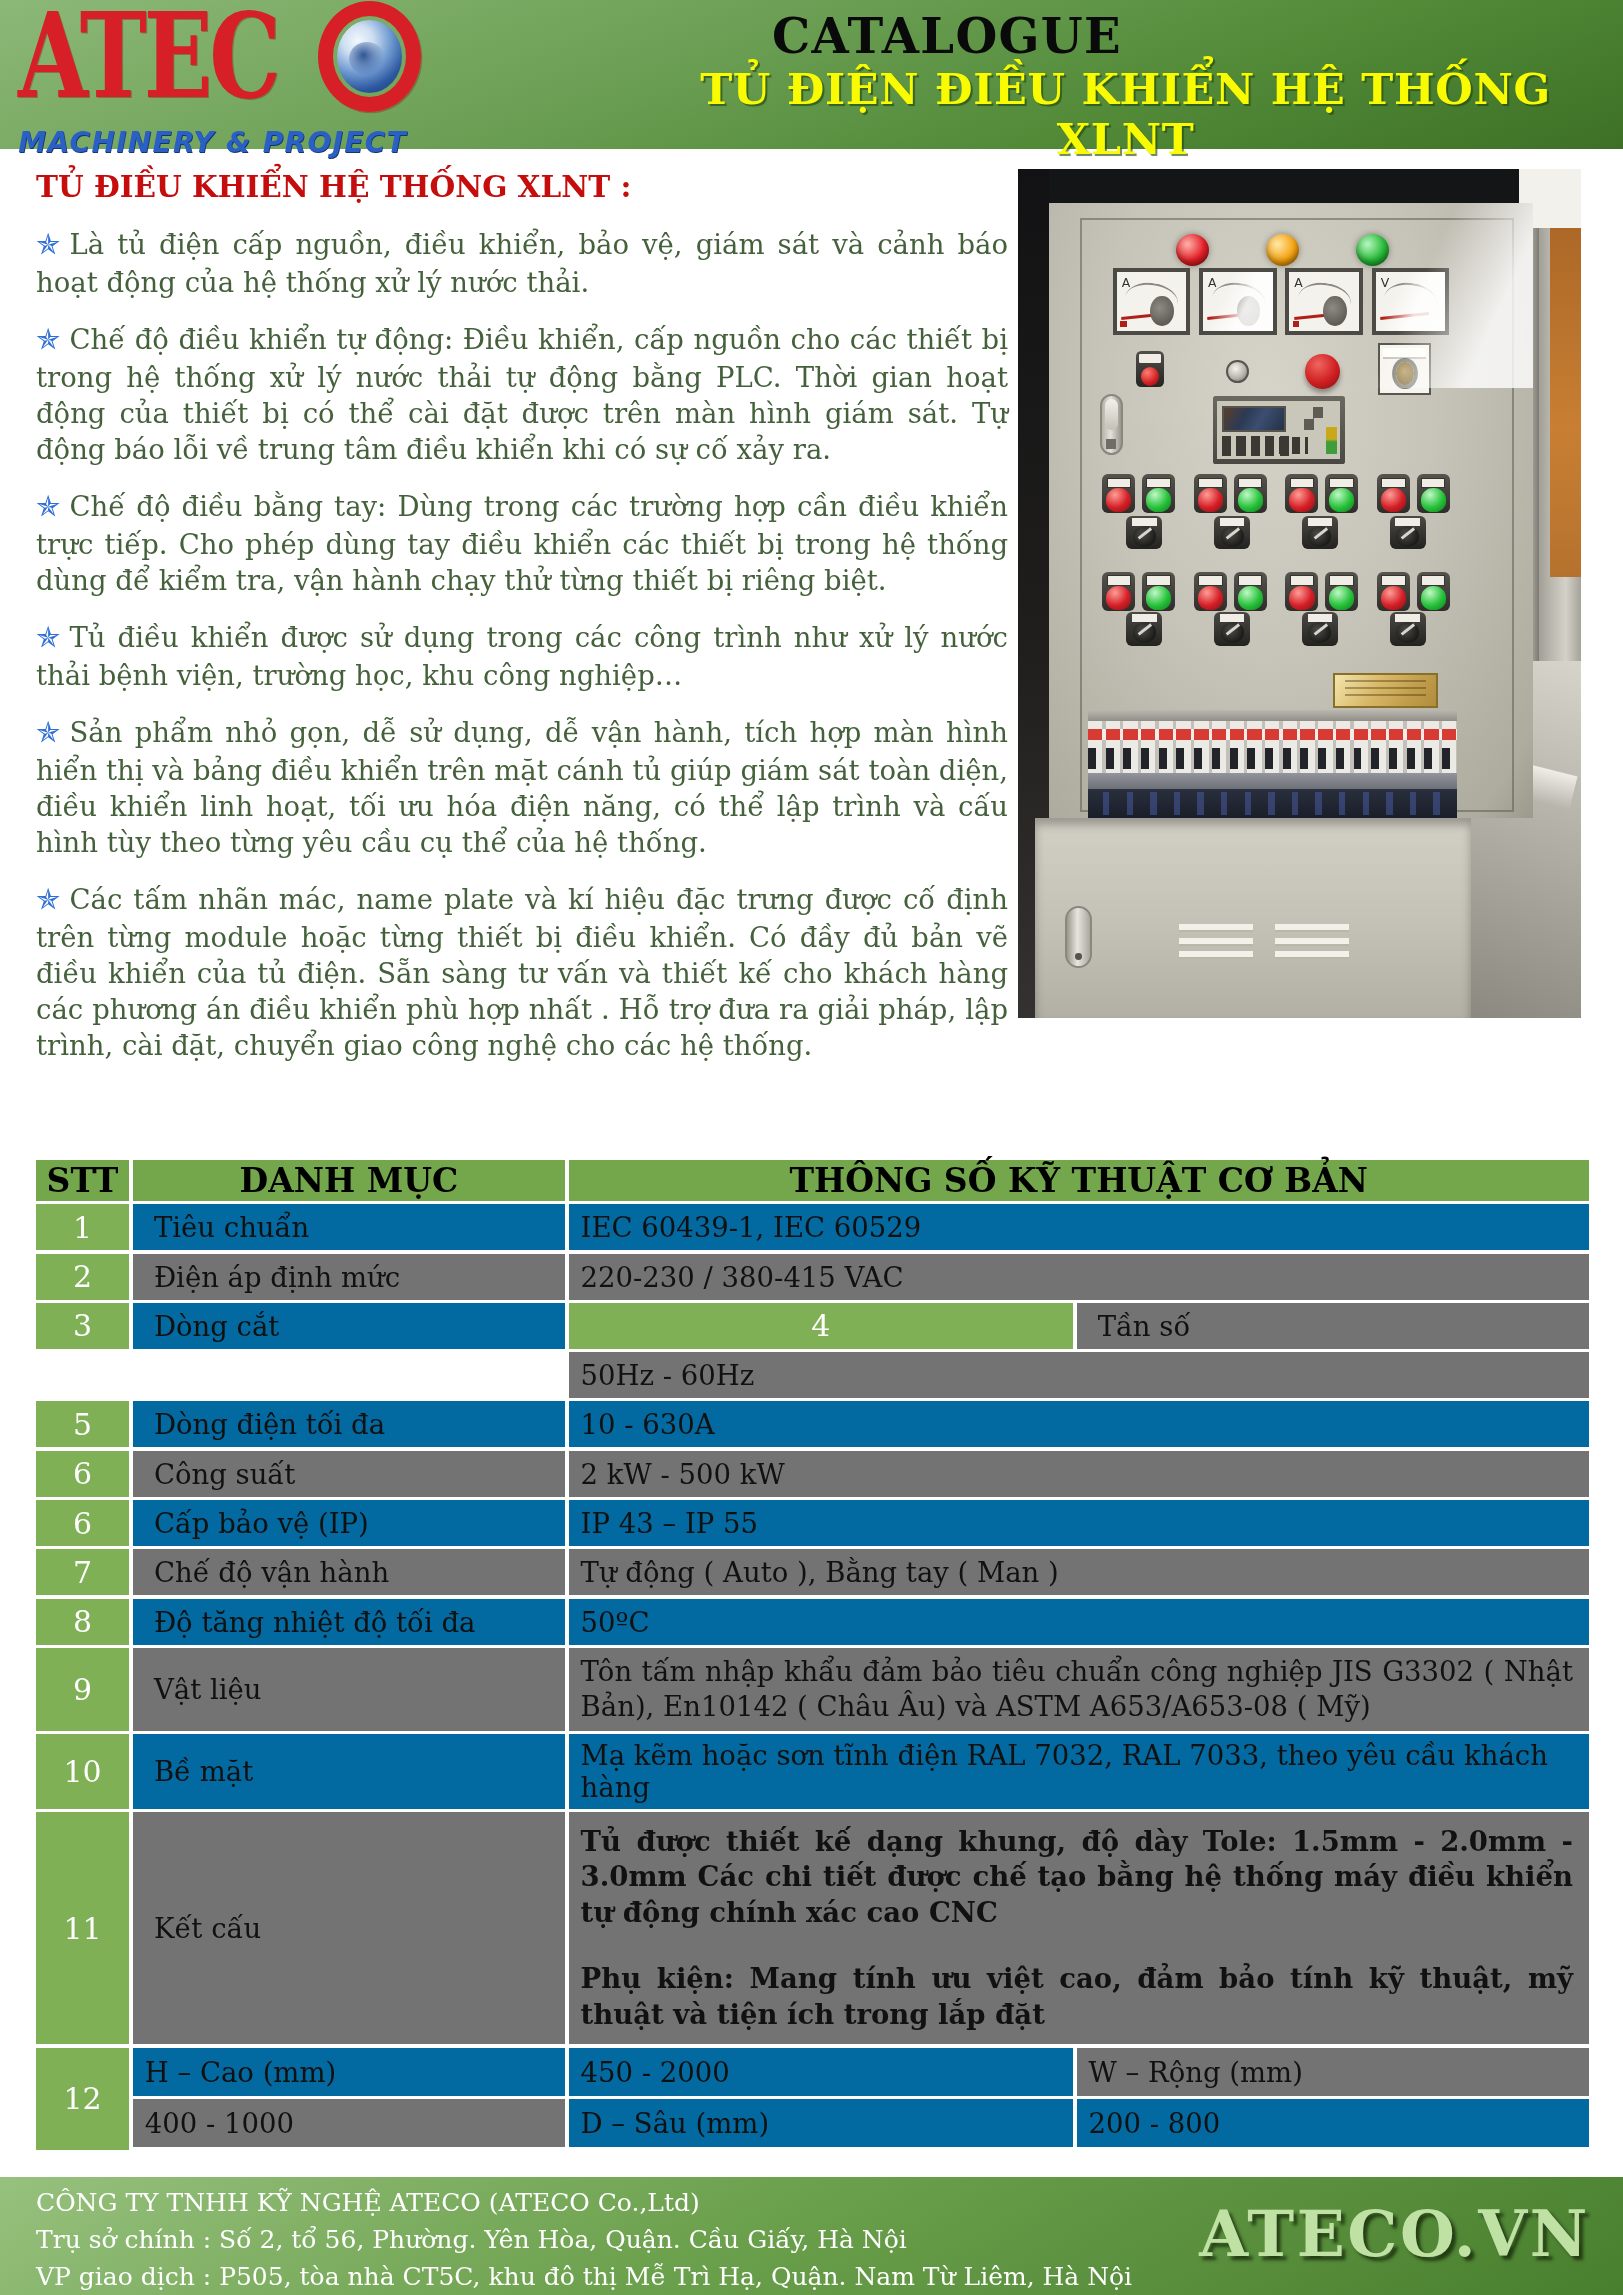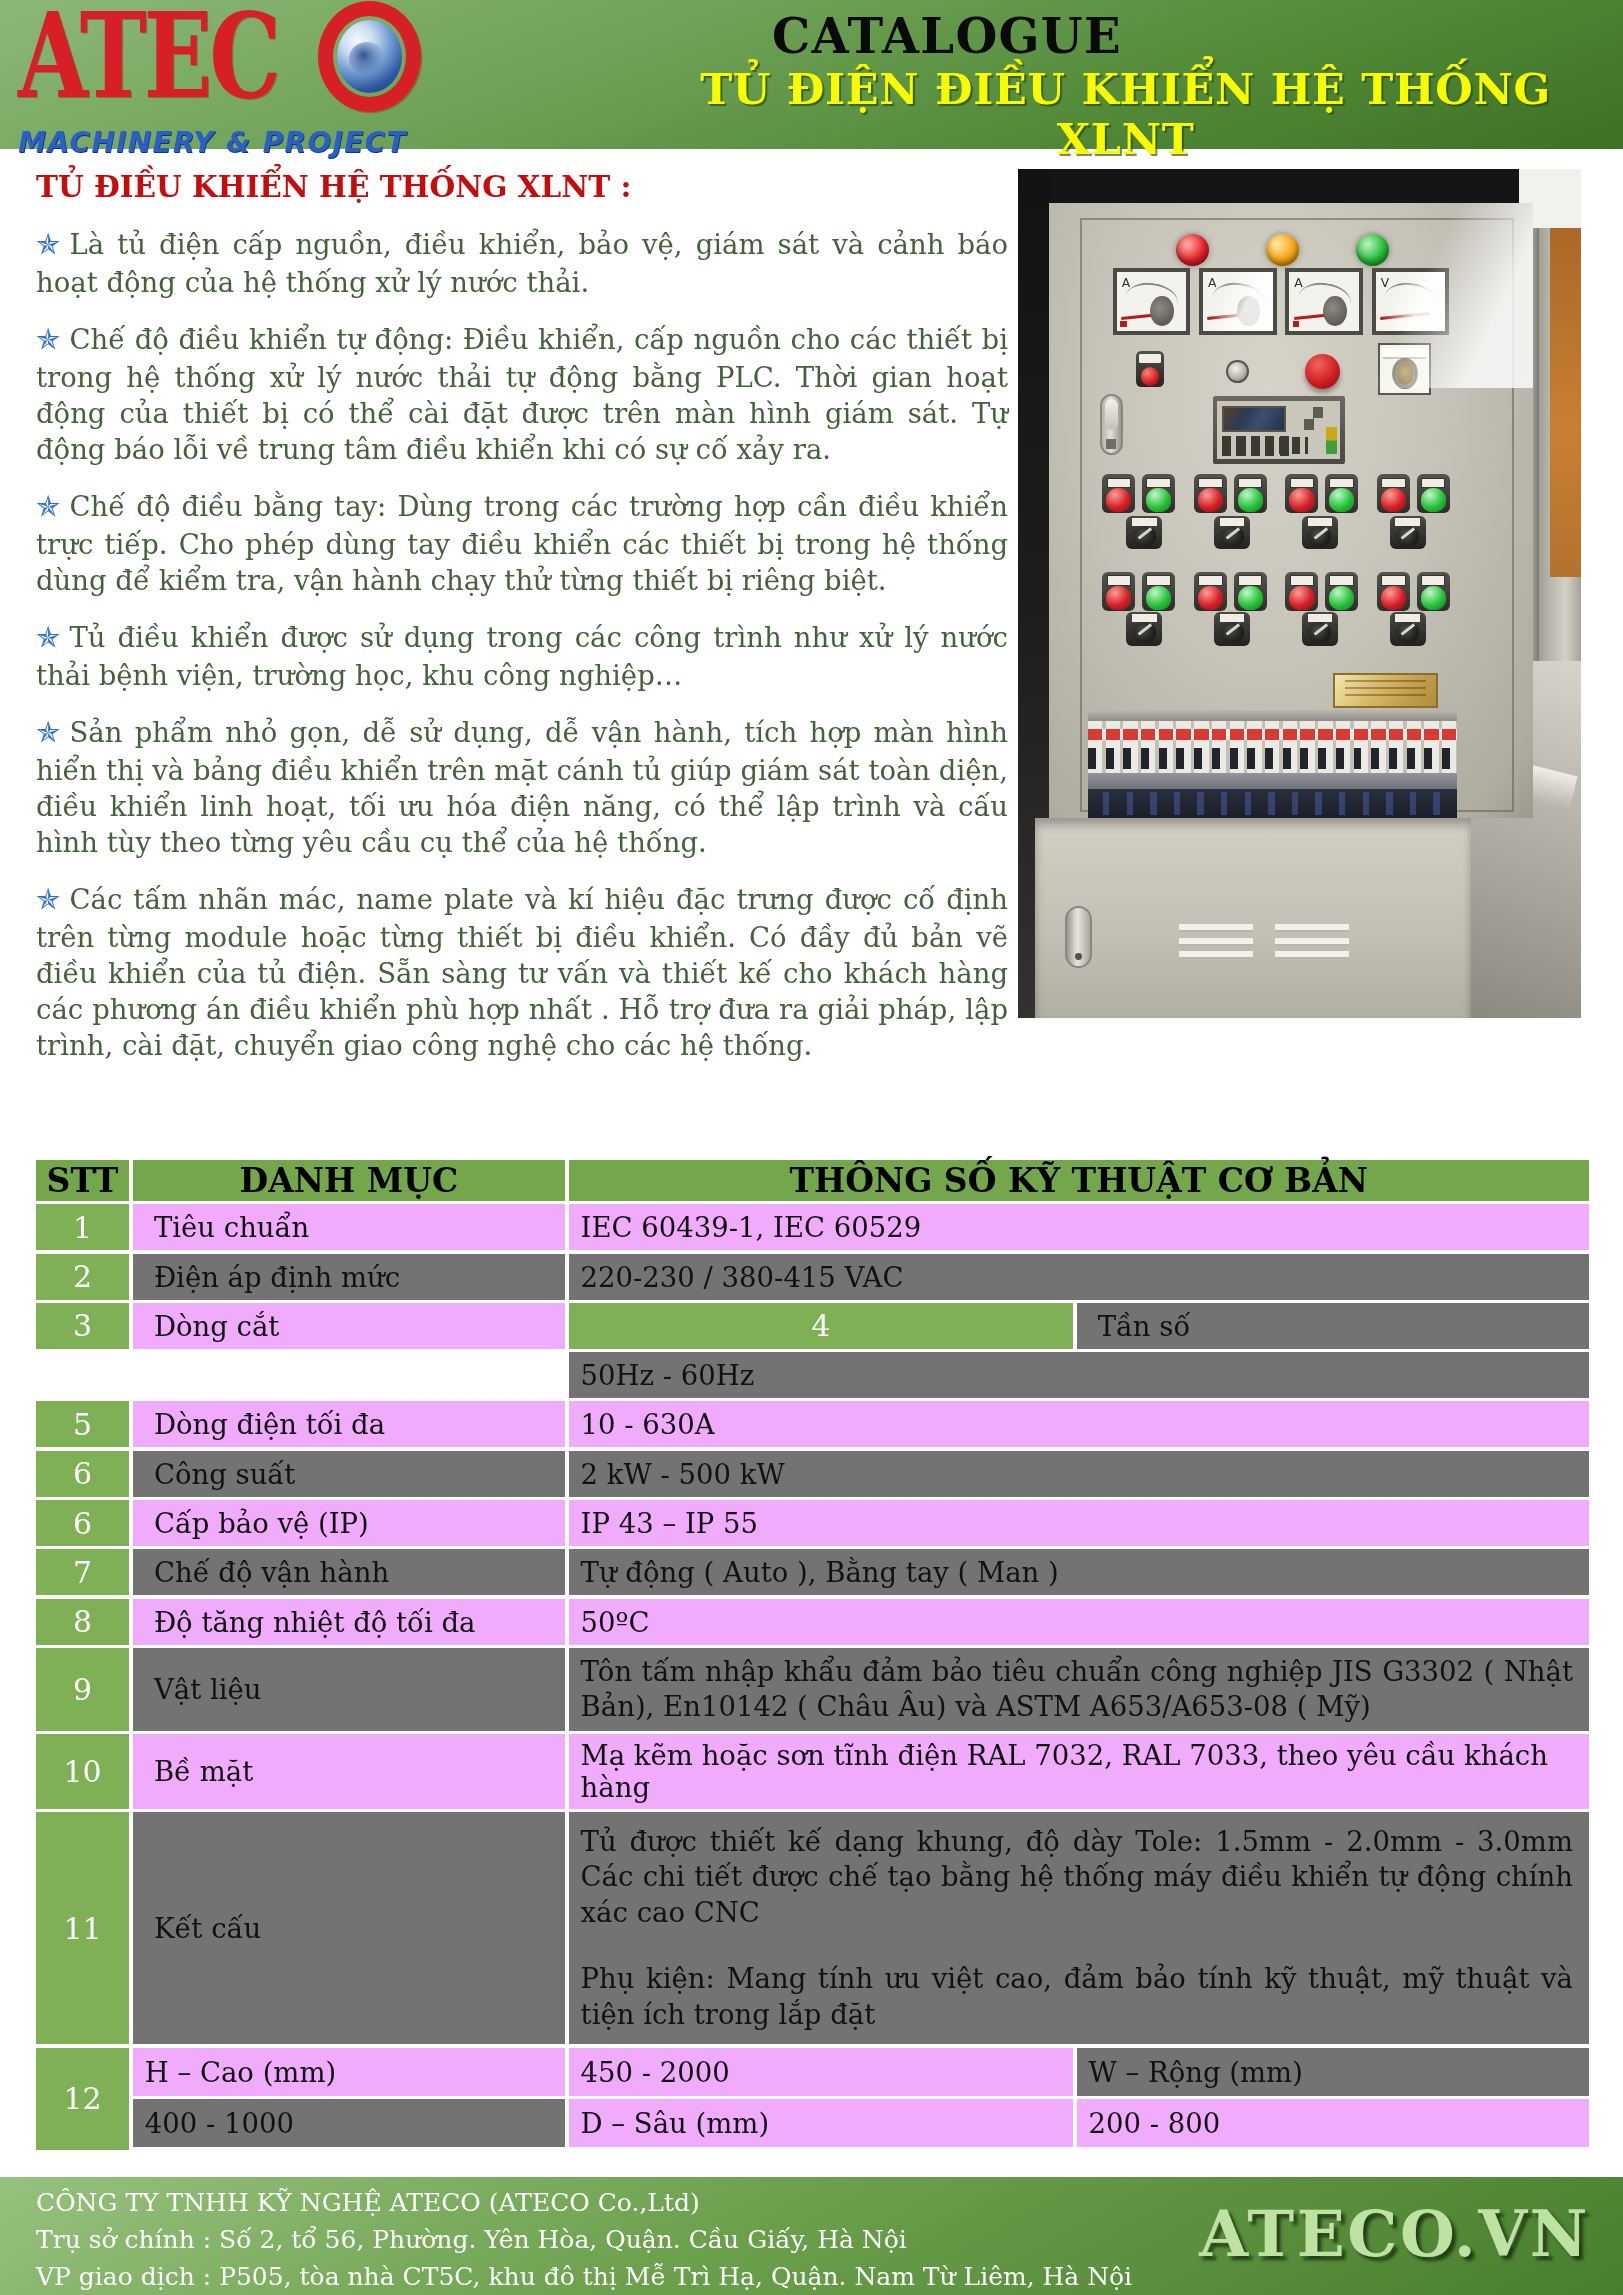--- a/index.html
+++ b/index.html
@@ -187,25 +187,25 @@
         font-size:27.5px;color:#111;}
   .spec .th{background:#74a74c;color:#000000;font-weight:bold;font-size:33px;min-height:41px;
         display:flex;align-items:center;justify-content:center;}
   .th-thong{grid-column:3/5;}
   .c-no{background:#7fb055;color:#fff;font-size:30px;display:flex;align-items:center;
         justify-content:center;}
   .c-label{display:flex;align-items:center;padding:5.2px 7.9px 5.2px 21px;}
   .c-val{grid-column:3/5;display:flex;align-items:center;padding:5.2px 15.7px 5.2px 11.8px;}
   .c-dim{display:flex;align-items:center;padding:5.2px 7.9px 5.2px 11.8px;}
   .c-dimval{display:flex;align-items:center;padding:5.2px 7.9px 5.2px 11.8px;}
-  .rowA{background:#f0abfc;} .rowB{background:#737373;}
+  .rowA{background:#0369a1;} .rowB{background:#737373;}
   .r-s{min-height:46px;} .r-9{min-height:83px;} .r-11{min-height:219px;} .r-12{min-height:48px;}
   .just{text-align:justify;width:100%;line-height:1.3;}
   .c-val-col{grid-column:3/5;display:flex;flex-direction:column;justify-content:center;
-        gap:30px;padding:11.8px 15.7px 11.8px 11.8px;}
+        gap:30px;padding:11.8px 15.7px 11.8px 11.8px;font-weight:bold;}
   .span3{grid-row:span 3;}
 
   
   .footer{position:absolute;left:0;top:2177px;width:1623px;height:118px;
         background:linear-gradient(150deg,#97c17e 0%,#6ba04c 45%,#487f2e 100%);color:#fff;}
   .f-lines{position:absolute;left:36px;top:6.5px;font-size:25px;line-height:1.48;}
   .f-web{position:absolute;right:33px;top:19.6px;font-size:63px;font-weight:bold;
         letter-spacing:2.6px;color:#bfe2a4;text-shadow:3.9px 3.9px 3.3px rgba(28,48,14,.85);margin-left:28px;}
 </style>
 </head>

